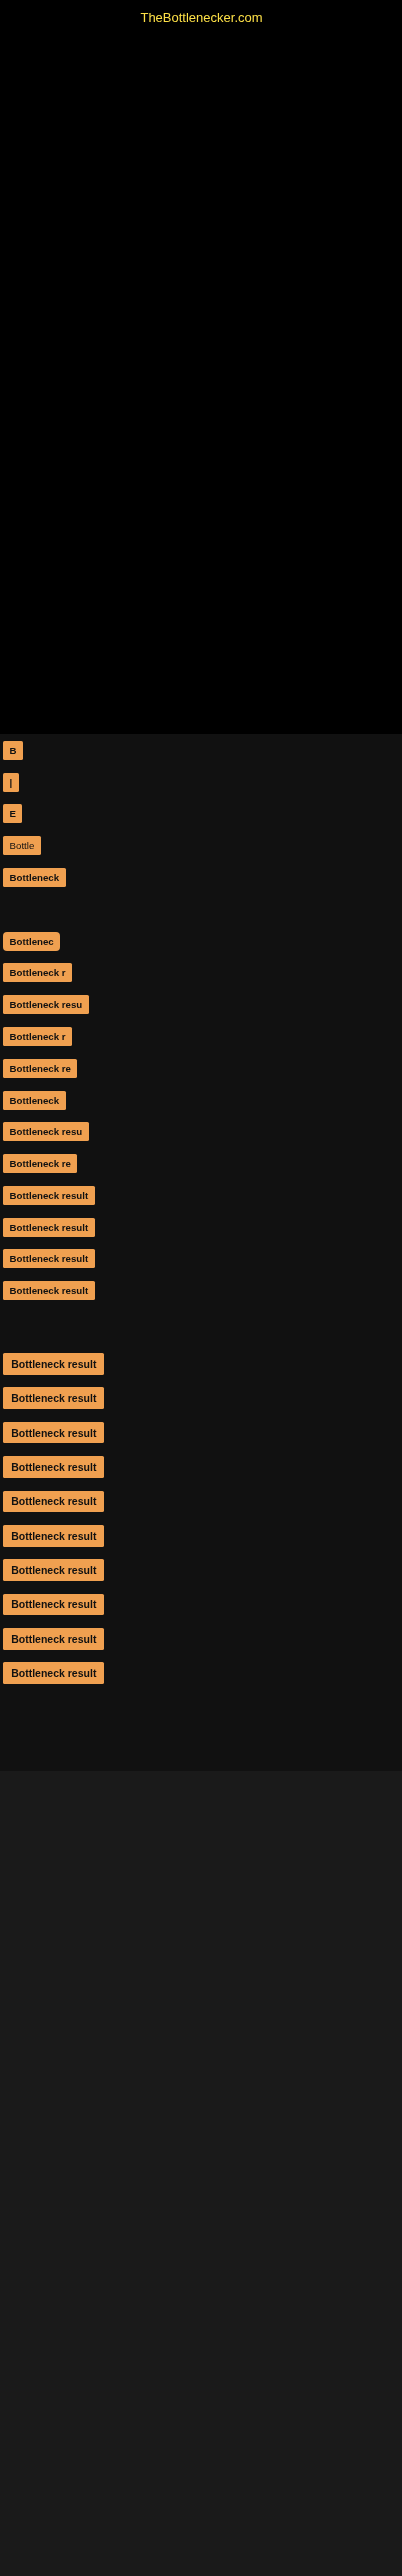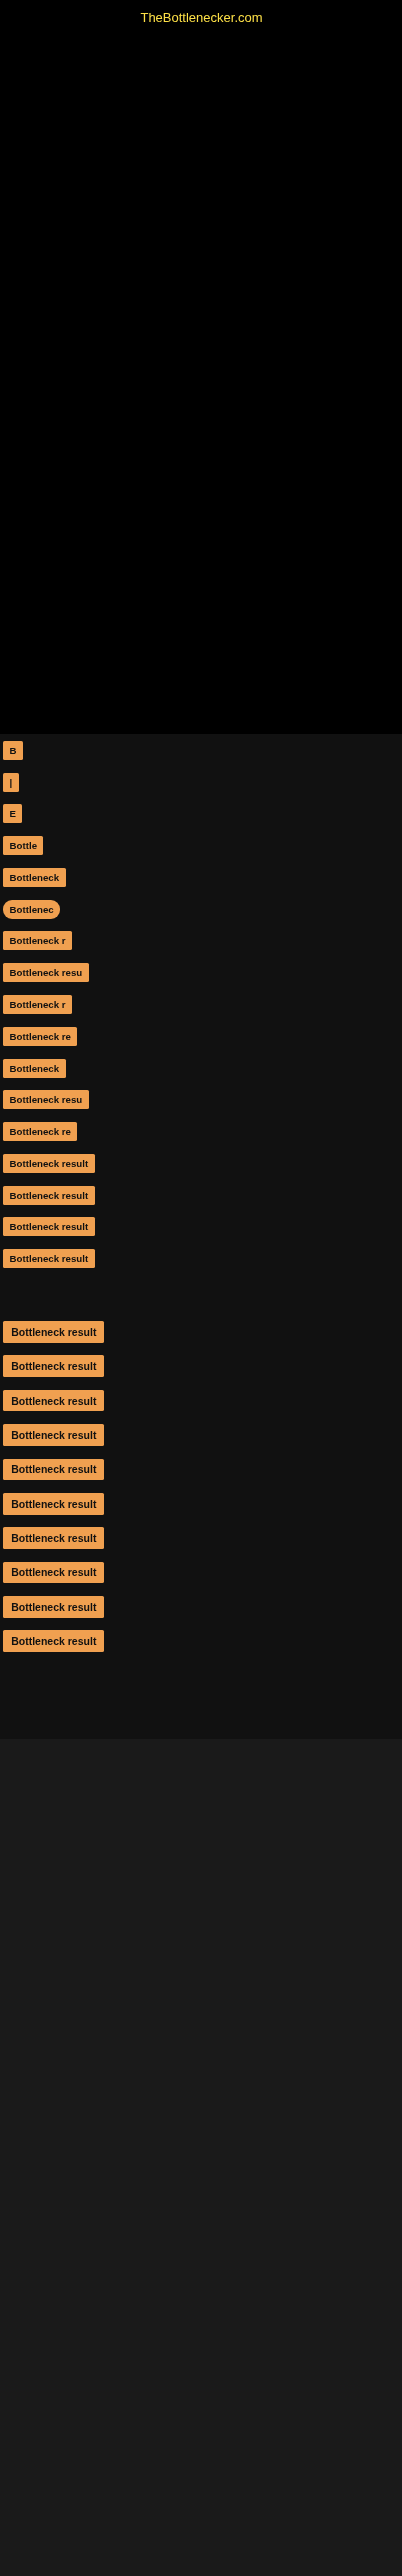--- a/index.html
+++ b/index.html
@@ -37,27 +37,27 @@
     <span class="badge" style="background:#f0a050; color:#111; font-size:9.7px; font-weight:bold; padding:4px 6.4px; border-radius:1.6px;">B</span>
   </div>
   <div style="padding:6.4px 3.2px 6.4px 3.2px;">
     <span class="badge" style="background:#f0a050; color:#111; font-size:9.7px; font-weight:bold; padding:4px 6.4px; border-radius:1.6px;">|</span>
   </div>
   <div style="padding:6.4px 3.2px 6.4px 3.2px;">
     <span class="badge" style="background:#f0a050; color:#111; font-size:9.7px; font-weight:bold; padding:4px 6.4px; border-radius:1.6px;">E</span>
   </div>
 
   <div style="padding:6.4px 3.2px 6.4px 3.2px;">
-    <span class="badge" style="background:#f0a050; color:#111; font-size:9.7px; font-weight:bold; padding:4px 6.4px; border-radius:1.6px;">Bottle</span>
+    <span class="badge" style="background:#f0a050; color:#111; font-size:9.7px; font-weight:normal; padding:4px 6.4px; border-radius:1.6px;">Bottle</span>
   </div>
   <div style="padding:6.4px 3.2px 6.4px 3.2px;">
     <span class="badge" style="background:#f0a050; color:#111; font-size:9.7px; font-weight:bold; padding:4px 6.4px; border-radius:1.6px;">Bottleneck</span>
   </div>
   <div style="padding:6.4px 3.2px 6.4px 3.2px;">
-    <span class="badge" style="background:#f0a050; color:#111; font-size:9.7px; font-weight:bold; padding:4px 6.4px; border-radius:9px;">Bottlenec</span>
+    <span class="badge" style="background:#f0a050; color:#111; font-size:9.7px; font-weight:bold; padding:4px 6.4px; border-radius:4px;margin-top:32px;">Bottlenec</span>
   </div>
   <div style="padding:6.4px 3.2px 6.4px 3.2px;">
     <span class="badge" style="background:#f0a050; color:#111; font-size:9.7px; font-weight:bold; padding:4px 6.4px; border-radius:1.6px;">Bottleneck r</span>
   </div>
   <div style="padding:6.4px 3.2px 6.4px 3.2px;">
     <span class="badge" style="background:#f0a050; color:#111; font-size:9.7px; font-weight:bold; padding:4px 6.4px; border-radius:1.6px;">Bottleneck resu</span>
   </div>
   <div style="padding:6.4px 3.2px 6.4px 3.2px;">
     <span class="badge" style="background:#f0a050; color:#111; font-size:9.7px; font-weight:bold; padding:4px 6.4px; border-radius:1.6px;">Bottleneck r</span>
   </div>

